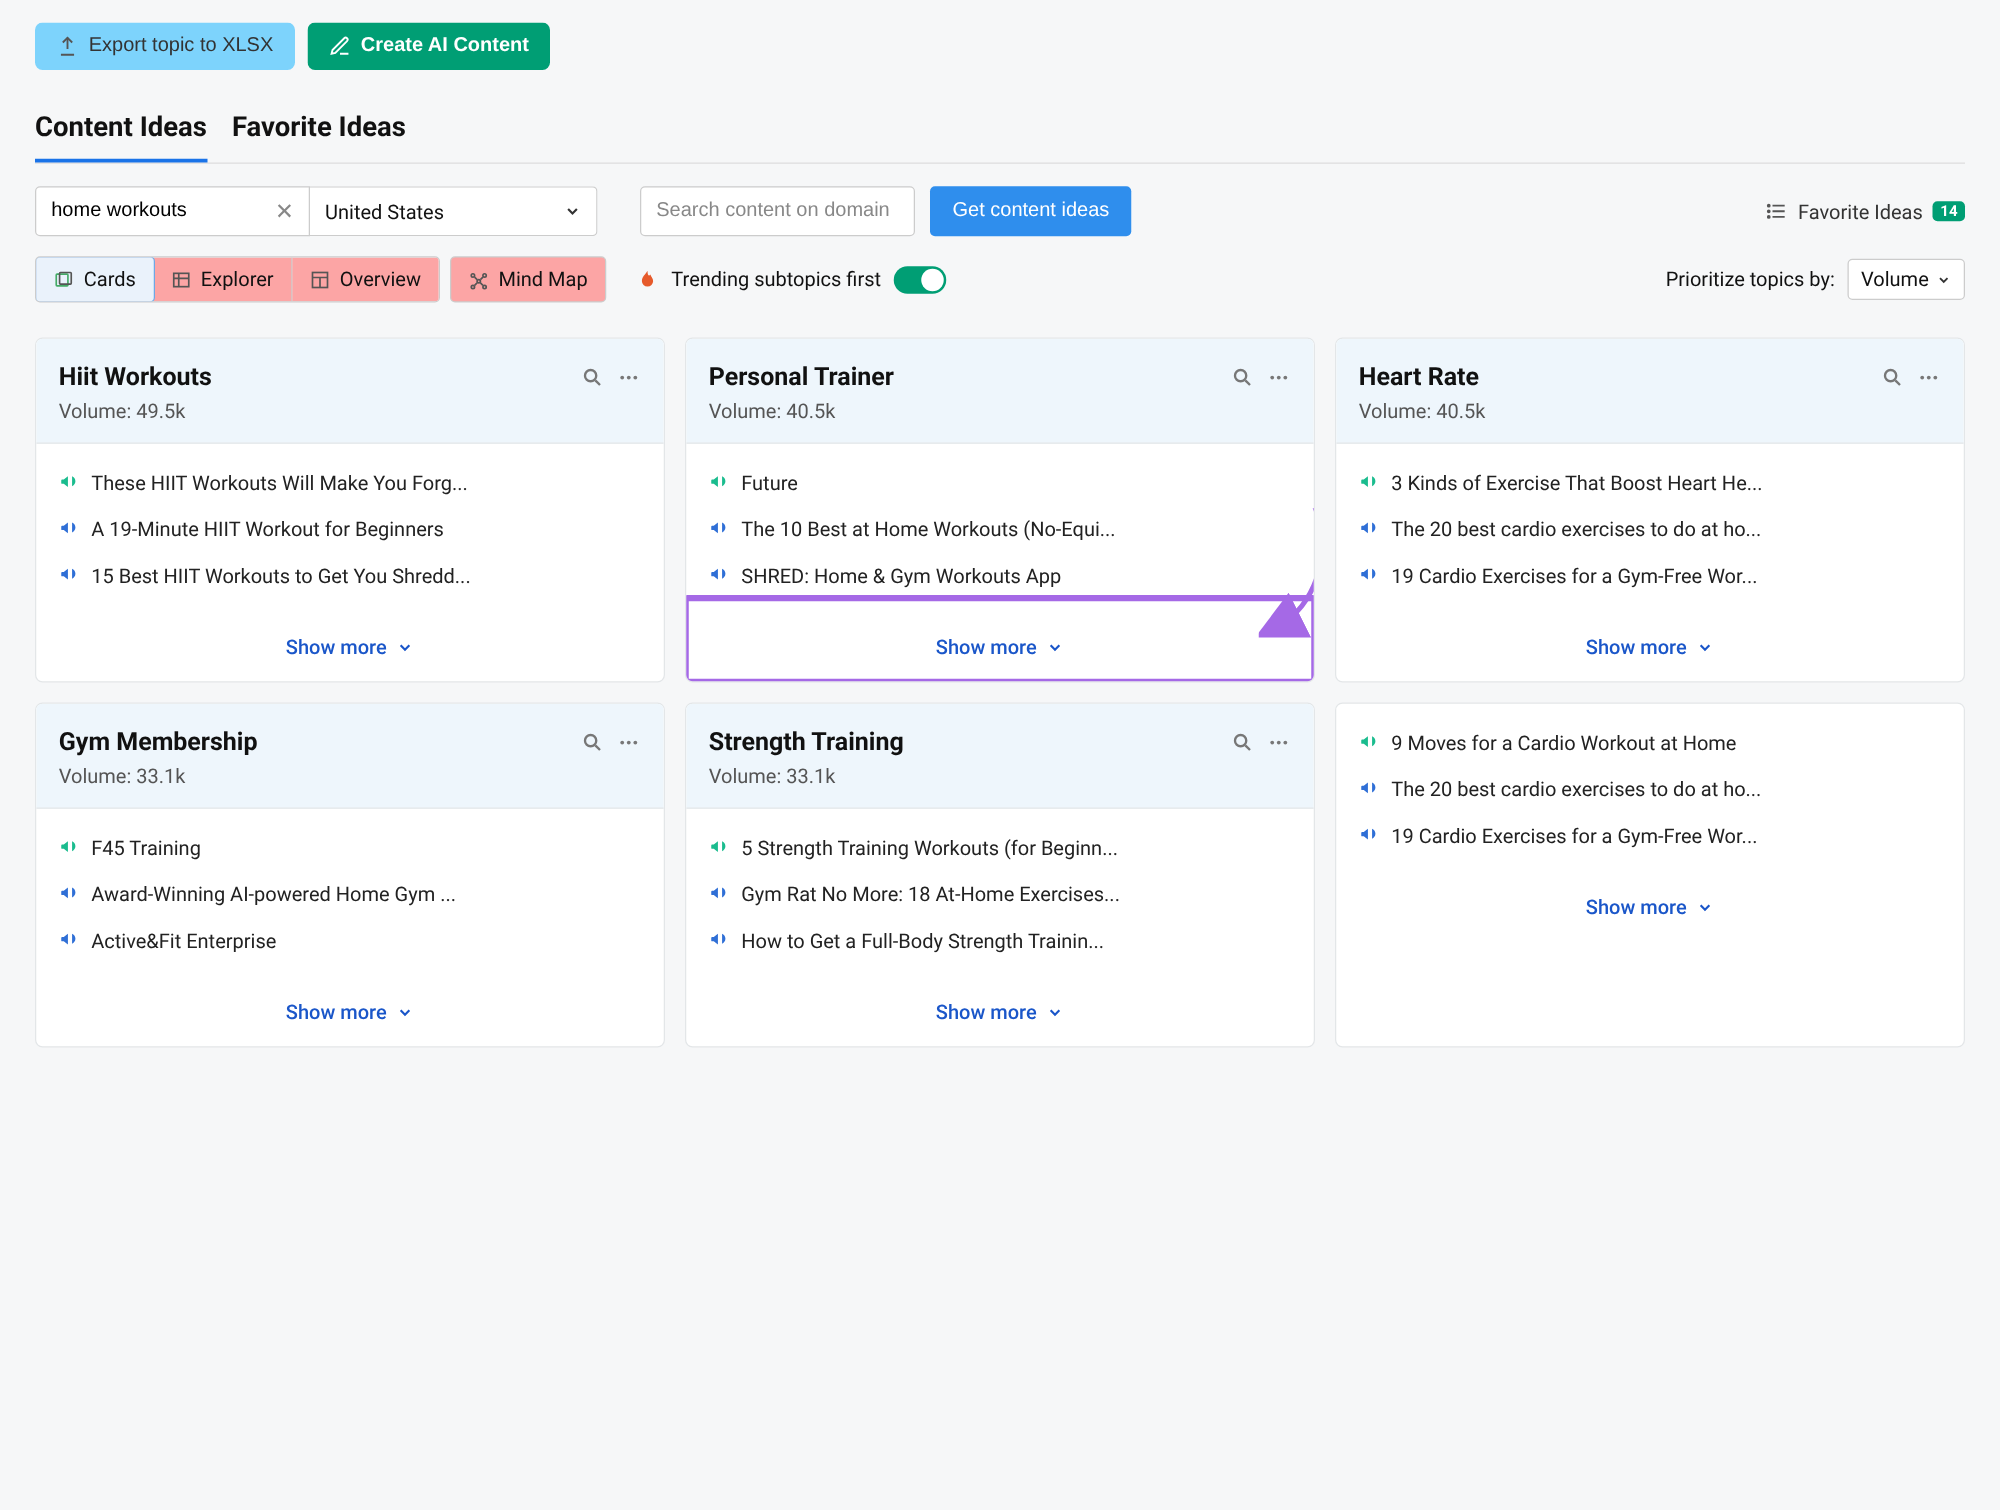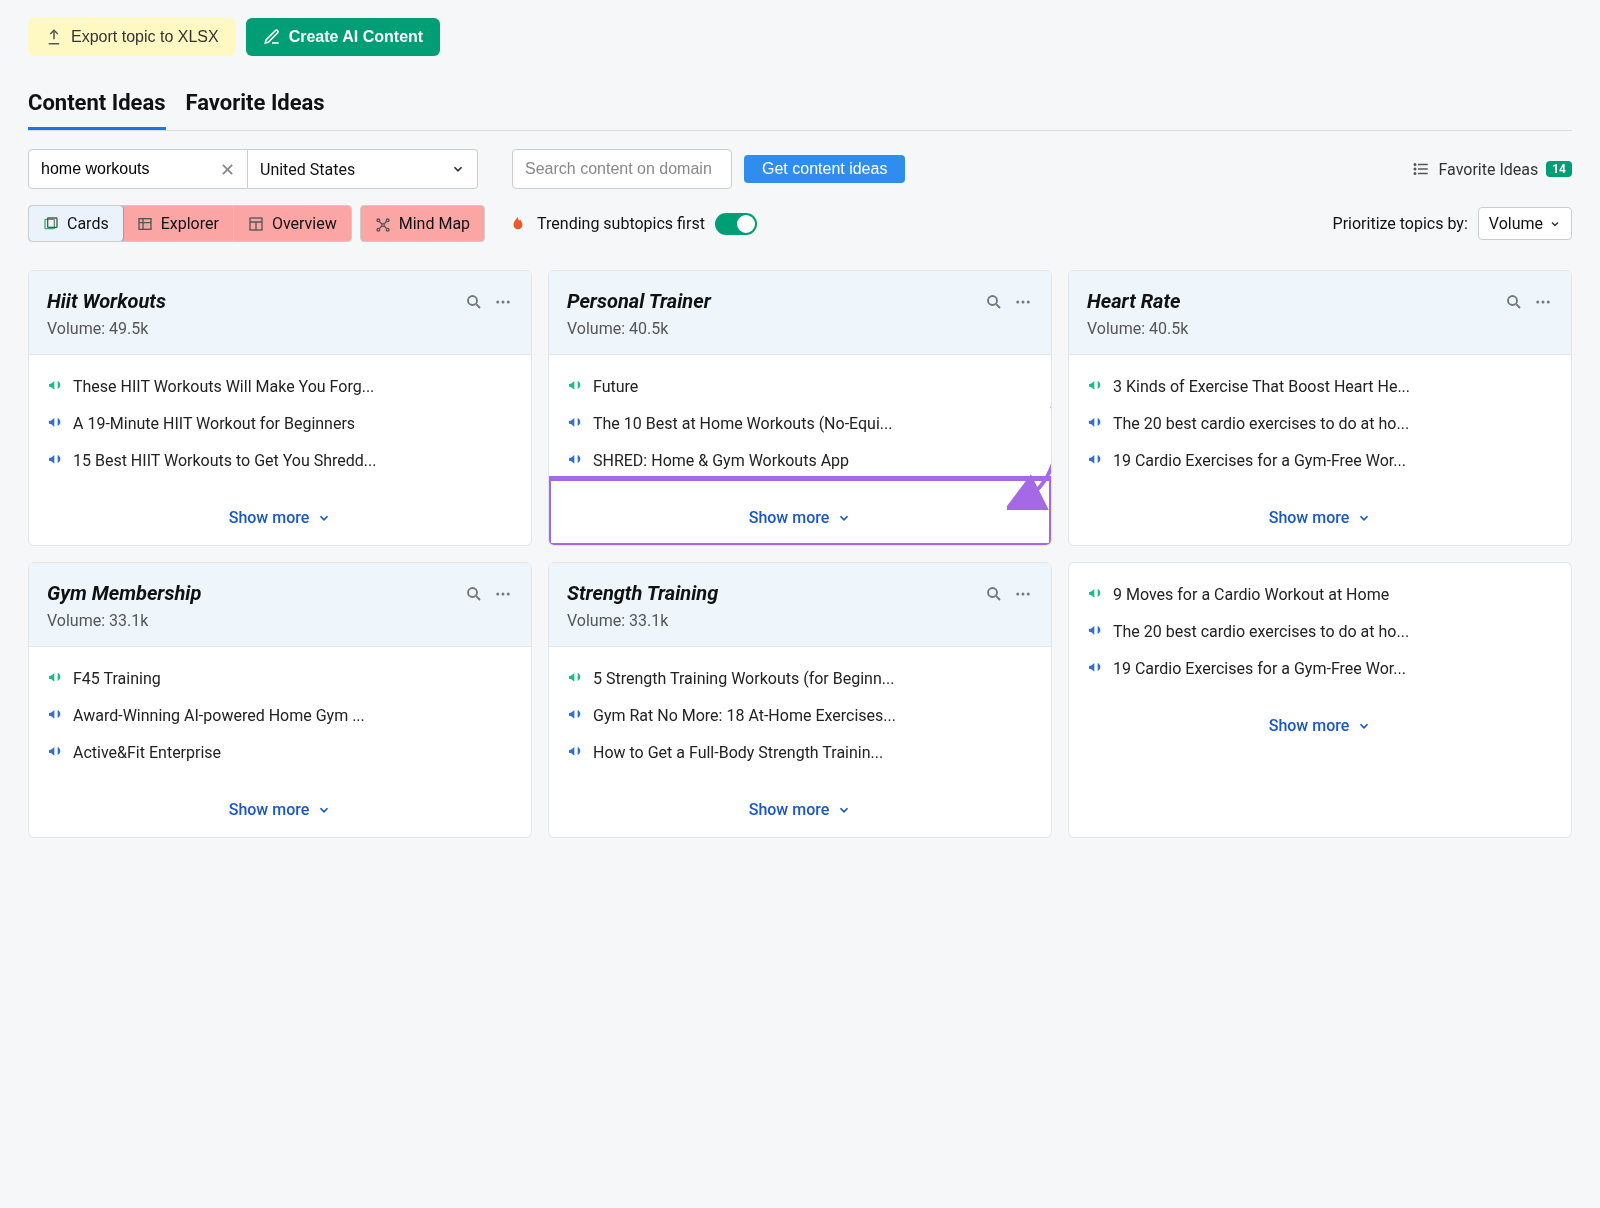--- a/index.html
+++ b/index.html
@@ -13,21 +13,21 @@
   
   .header { display: flex; justify-content: space-between; align-items: center; margin-bottom: 28px; }
   .title { font-size: 27px; font-weight: 700; color: #111; }
   .title .muted { color: #888; font-weight: 500; }
   .header-buttons { display: flex; gap: 10px; }
   .btn {
     display: inline-flex; align-items: center; gap: 8px;
     padding: 9px 16px; border-radius: 6px; font-size: 16px; font-weight: 500;
     border: 1px solid transparent; cursor: pointer;
   }
-  .btn-export { background: #fef9c3; color: #333; }
+  .btn-export { background: #7dd3fc; color: #333; }
   .btn-export .icon { color: #666; }
   .btn-create { background: #009e74; color: #fff; font-weight: 600; }
   
   .tabs { display: flex; gap: 20px; border-bottom: 1px solid #ddd; margin-bottom: 18px; }
   .tab {
     font-size: 22px; font-weight: 700; padding: 6px 0 12px 0;
     cursor: pointer; color: #111; border-bottom: 3px solid transparent;
   }
   .tab.active { border-bottom-color: #1a73e8; }
   
@@ -40,21 +40,21 @@
   }
   .text-input { width: 220px; border-radius: 4px 0 0 4px; justify-content: space-between; }
   .text-input input { border: none; outline: none; font-size: 16px; width: 160px; }
   .text-input .x { color: #888; cursor: pointer; font-size: 18px; }
   .select { width: 230px; border-left: none; border-radius: 0 4px 4px 0; justify-content: space-between; cursor: pointer; }
   .select .chev { color: #333; }
   .search-domain { width: 220px; margin-left: 22px; color: #888; }
   .search-domain input { border:none; outline:none; font-size:16px; width:100%; color:#111; }
   .search-domain input::placeholder { color:#888; }
   .btn-primary {
-    background: #2f8eed; color: #fff; border: none; height: 28px;
+    background: #2f8eed; color: #fff; border: none; height: 40px;
     padding: 0 18px; border-radius: 4px; font-size: 16px; font-weight: 500; cursor: pointer;
   }
   .fav-ideas { margin-left: auto; display: flex; align-items: center; gap: 8px; color: #333; cursor: pointer; }
   .badge { background: #009e74; color: #fff; font-size: 12px; font-weight: 700; padding: 1px 6px; border-radius: 4px; }
   
   .view-row { display: flex; align-items: center; gap: 0; margin-bottom: 28px; flex-wrap: wrap; }
   .seg { display: flex; border: 1px solid #ccc; border-radius: 4px; overflow: hidden; }
   .seg-item {
     display: flex; align-items: center; gap: 8px; padding: 8px 14px;
     background: #fca5a5; border-right: 1px solid #ccc; cursor: pointer; color: #111;
@@ -77,21 +77,21 @@
     border: 1px solid #ccc; background: #fff; border-radius: 4px;
     padding: 6px 10px; display: flex; align-items: center; gap: 6px; cursor: pointer;
   }
   
   .grid { display: grid; grid-template-columns: repeat(3, 1fr); gap: 16px; }
   .card {
     background: #fff; border: 1px solid #e3e6e8; border-radius: 6px;
     overflow: hidden; position: relative;
   }
   .card-head { background: #eef6fc; padding: 18px 18px 16px 18px; border-bottom: 1px solid #e3e6e8; display: flex; justify-content: space-between; align-items: flex-start; }
-  .card-head h3 { font-size: 20px; font-weight: 700; margin-bottom: 6px; font-style: italic; }
+  .card-head h3 { font-size: 20px; font-weight: 700; margin-bottom: 6px; }
   .card-head .vol { color: #555; font-size: 16px; }
   .card-head-actions { display: flex; gap: 10px; color: #777; align-items: center; padding-top:4px; }
   .card-head-actions span { cursor: pointer; }
   .card-body { padding: 22px 18px 8px 18px; }
   .card-body .row { display: flex; gap: 10px; align-items: flex-start; margin-bottom: 18px; color: #222; font-size: 16px; }
   .card-body .row .txt { white-space: nowrap; overflow: hidden; text-overflow: ellipsis; max-width: 330px; }
   .bull-green { color: #1abc8e; flex-shrink:0; }
   .bull-blue  { color: #2f6fd6; flex-shrink:0; }
   .show-more {
     color: #1a56c9; font-weight: 500; text-align: center;

